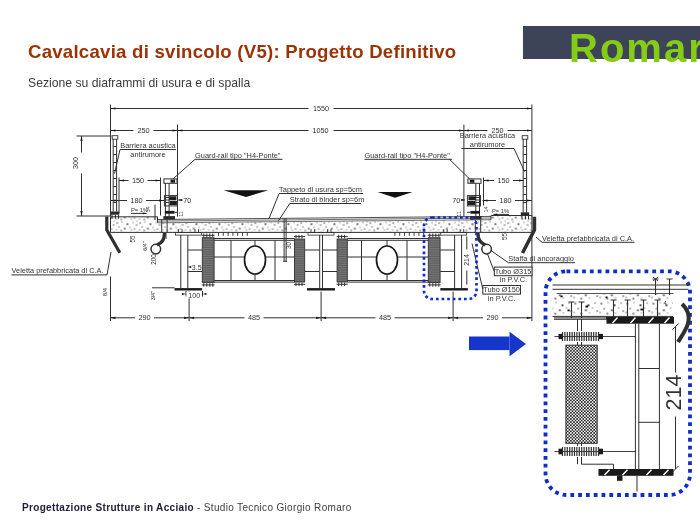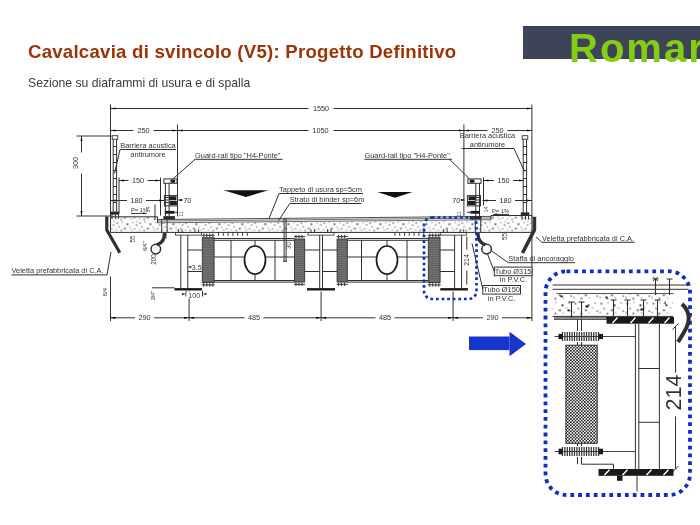--- a/index.html
+++ b/index.html
@@ -17,20 +17,21 @@
   text{font-family:"Liberation Sans",sans-serif;fill:#333;stroke:none;}
 </style>
 </head>
 <body>
 <div id="page">
   <div id="title">Cavalcavia di svincolo (V5): Progetto Definitivo</div>
   <div id="subtitle">Sezione su diaframmi di usura e di spalla</div>
   <div id="logo">
       <span>Romaro</span>
     </div>
+  <div id="footer"><b>Progettazione Strutture in Acciaio</b> - Studio Tecnico Giorgio Romaro</div>
   <svg width="700" height="525" viewBox="0 0 700 525">
   <defs>
     <pattern id="spk" width="23" height="11" patternUnits="userSpaceOnUse">
       <rect width="23" height="11" fill="#fdfdfd"></rect>
       <rect x="1" y="2" width="1.4" height="1.1" fill="#3a3a3a"></rect>
       <rect x="6" y="1" width="1" height="1" fill="#666"></rect>
       <rect x="11" y="3" width="1.8" height="1.3" fill="#222"></rect>
       <rect x="17" y="1.5" width="1" height="1" fill="#555"></rect>
       <rect x="20.5" y="4" width="1.3" height="1" fill="#333"></rect>
       <rect x="3" y="6" width="1.1" height="1" fill="#444"></rect>

